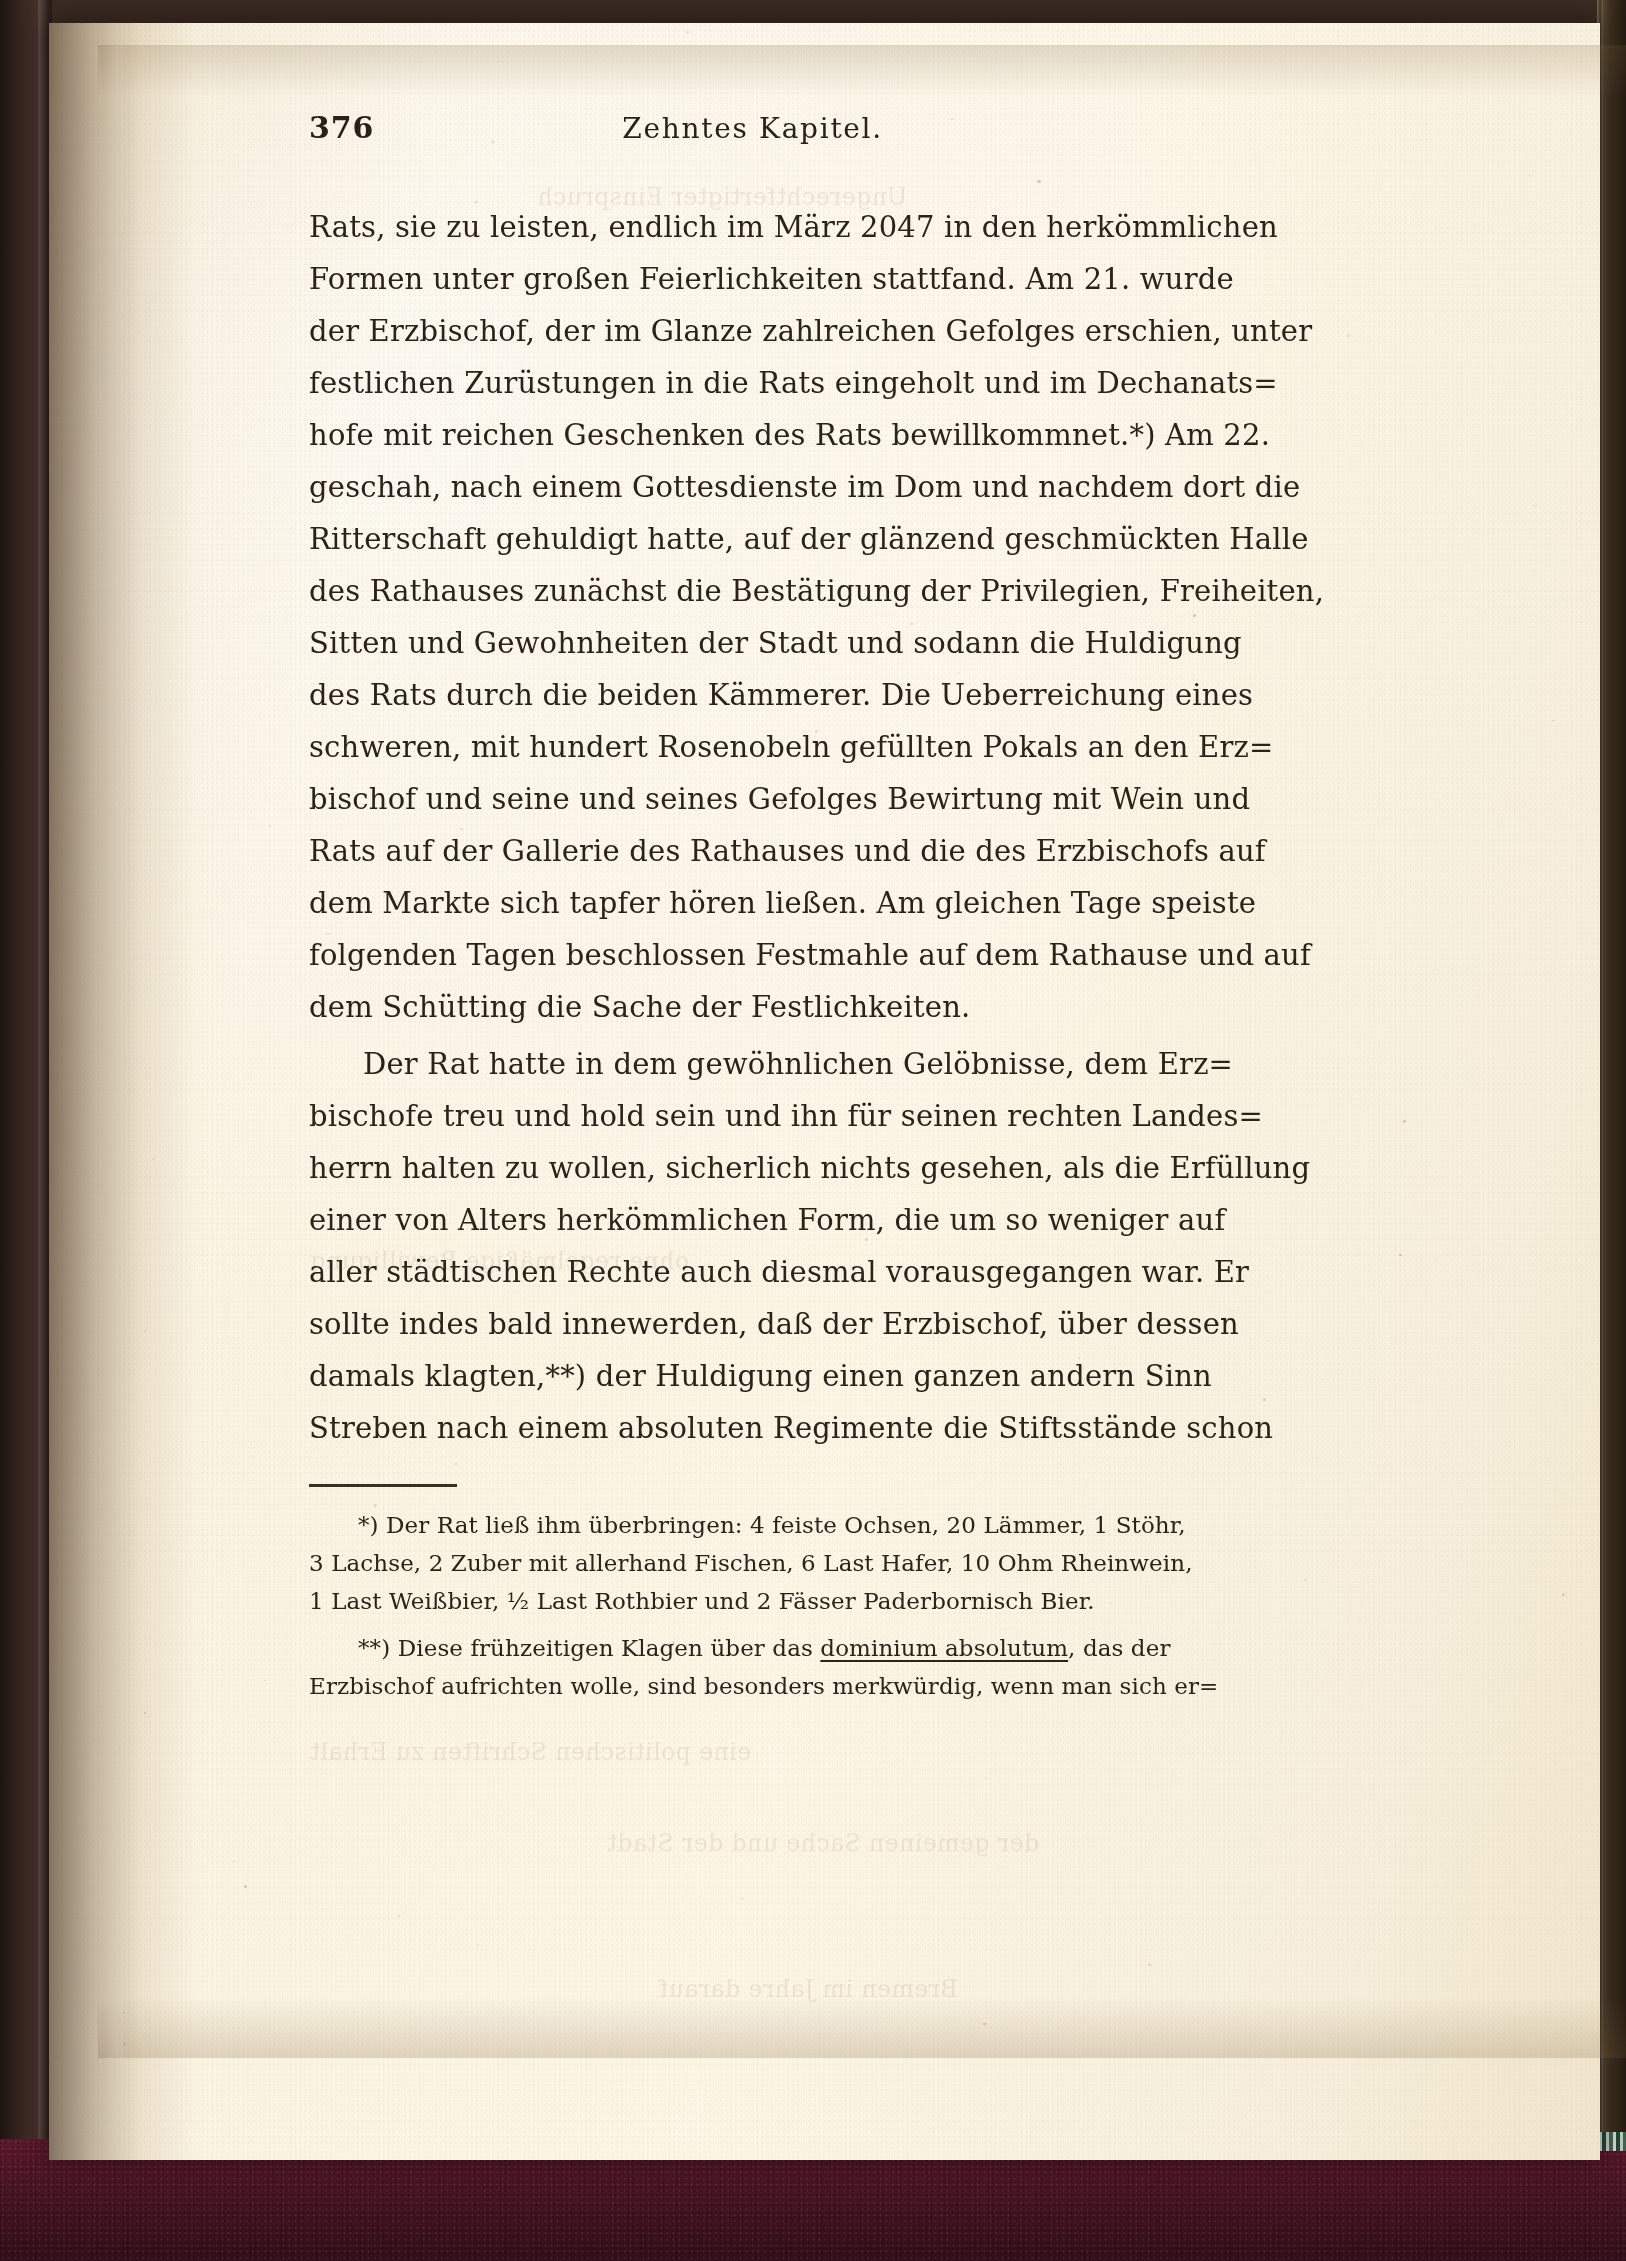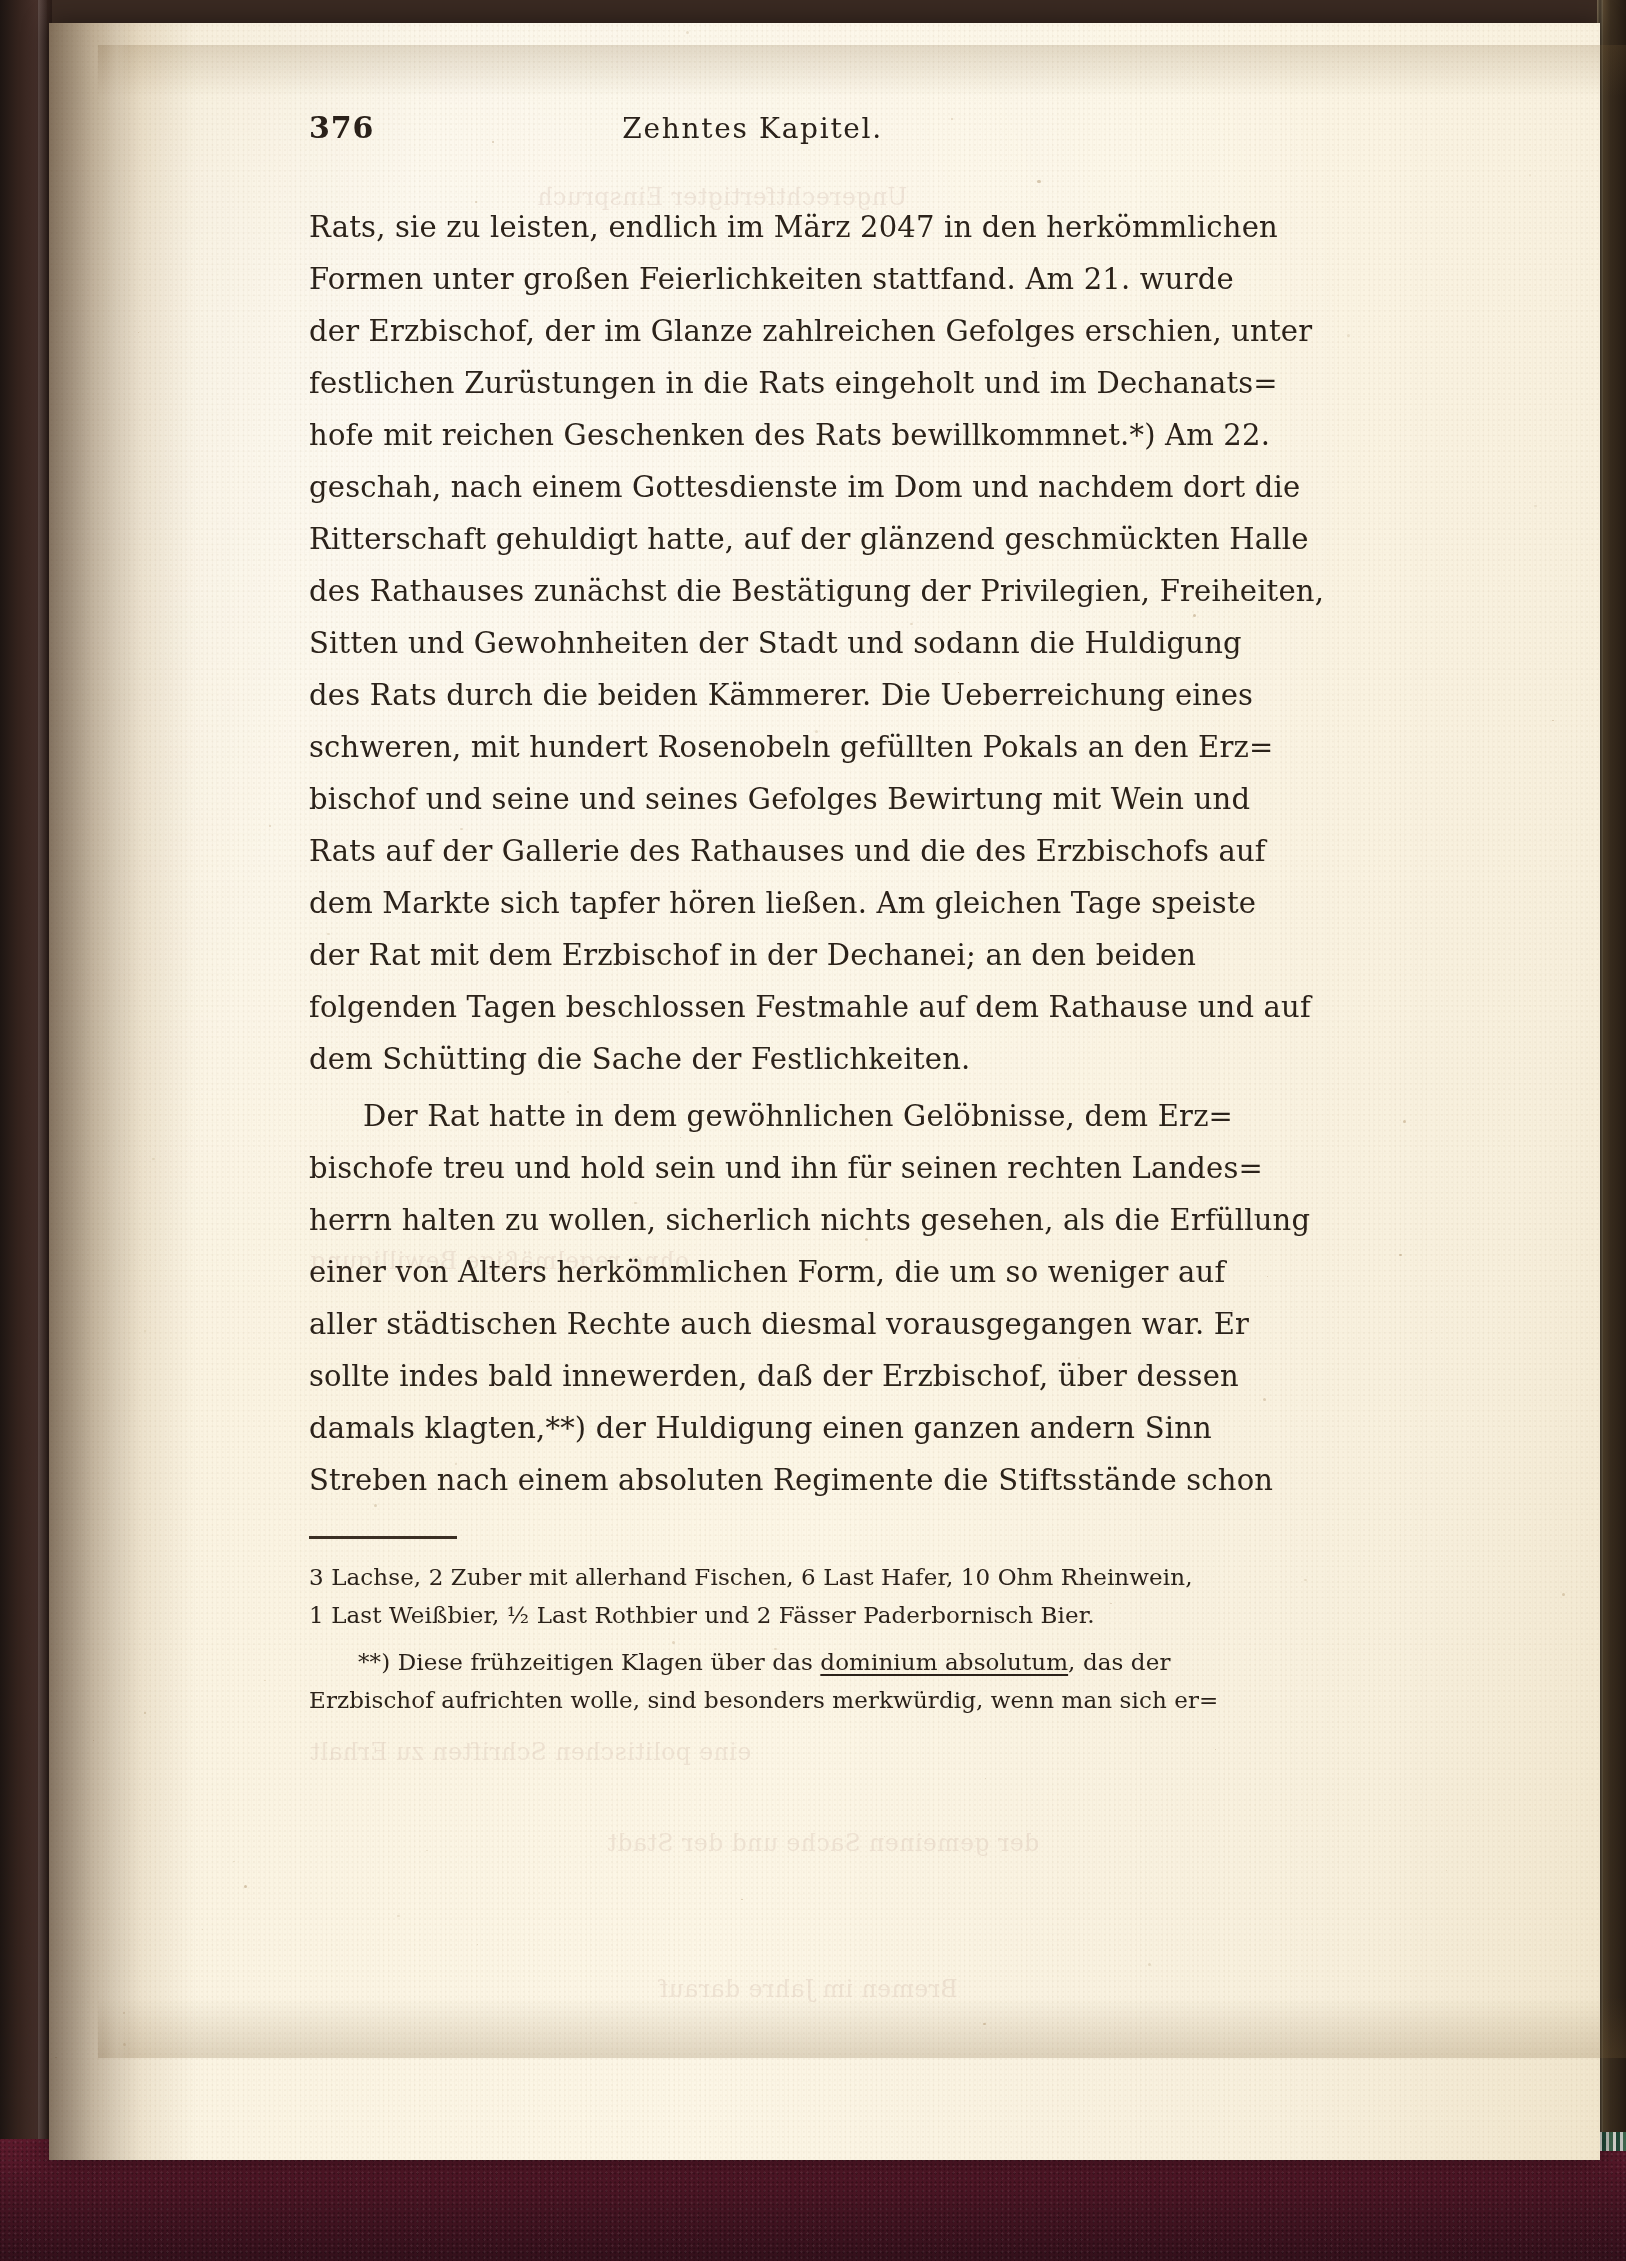--- a/index.html
+++ b/index.html
@@ -126,36 +126,36 @@
         <div class="line fraktur">hofe mit reichen Geschenken des Rats bewillkommnet.*)  Am 22.</div>
         <div class="line fraktur">geschah, nach einem Gottesdienste im Dom und nachdem dort die</div>
         <div class="line fraktur">Ritterschaft gehuldigt hatte, auf der glänzend geschmückten Halle</div>
         <div class="line fraktur">des Rathauses zunächst die Bestätigung der Privilegien, Freiheiten,</div>
         <div class="line fraktur">Sitten und Gewohnheiten der Stadt und sodann die Huldigung</div>
         <div class="line fraktur">des Rats durch die beiden Kämmerer.  Die Ueberreichung eines</div>
         <div class="line fraktur">schweren, mit hundert Rosenobeln gefüllten Pokals an den Erz=</div>
         <div class="line fraktur">bischof und seine und seines Gefolges Bewirtung mit Wein und</div>
         <div class="line fraktur">Rats auf der Gallerie des Rathauses und die des Erzbischofs auf</div>
         <div class="line fraktur">dem Markte sich tapfer hören ließen.  Am gleichen Tage speiste</div>
-        <div class="line fraktur">der Rat mit dem Erzbischof in der Dechanei; an den beiden</div>
         <div class="line fraktur">folgenden Tagen beschlossen Festmahle auf dem Rathause und auf</div>
         <div class="line fraktur">dem Schütting die Sache der Festlichkeiten.</div>
         <div class="para-gap"></div>
         <div class="line fraktur ind">Der Rat hatte in dem gewöhnlichen Gelöbnisse, dem Erz=</div>
         <div class="line fraktur">bischofe treu und hold sein und ihn für seinen rechten Landes=</div>
         <div class="line fraktur">herrn halten zu wollen, sicherlich nichts gesehen, als die Erfüllung</div>
         <div class="line fraktur">einer von Alters herkömmlichen Form, die um so weniger auf</div>
         <div class="line fraktur">aller städtischen Rechte auch diesmal vorausgegangen war.  Er</div>
         <div class="line fraktur">sollte indes bald innewerden, daß der Erzbischof, über dessen</div>
         <div class="line fraktur">damals klagten,**) der Huldigung einen ganzen andern Sinn</div>
         <div class="line fraktur">Streben nach einem absoluten Regimente die Stiftsstände schon</div>
       </div>
 
     <div class="fn-rule"></div>
     <div class="footnotes" id="footnote-block">
+        <div class="fn-line fraktur ind">*) Der Rat ließ ihm überbringen: 4 feiste Ochsen, 20 Lämmer, 1 Stöhr,</div>
         <div class="fn-line fraktur">3 Lachse, 2 Zuber mit allerhand Fischen, 6 Last Hafer, 10 Ohm Rheinwein,</div>
         <div class="fn-line fraktur">1 Last Weißbier, ½ Last Rothbier und 2 Fässer Paderbornisch Bier.</div>
         <div class="fn-gap"></div>
         <div class="fn-line fraktur ind"><span>**) Diese frühzeitigen Klagen über das </span><span class="roman">dominium absolutum</span><span>, das der</span></div>
         <div class="fn-line fraktur"><span>Erzbischof aufrichten wolle, sind besonders merkwürdig, wenn man sich er=</span></div>
       </div>
 
   </div>
 
   <div class="gutter-crease" style="left:56px;top:0;height:2137px"></div>

